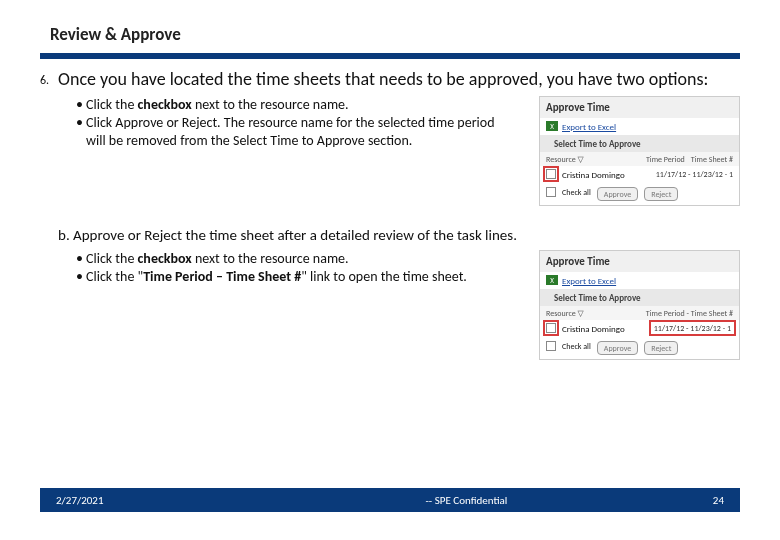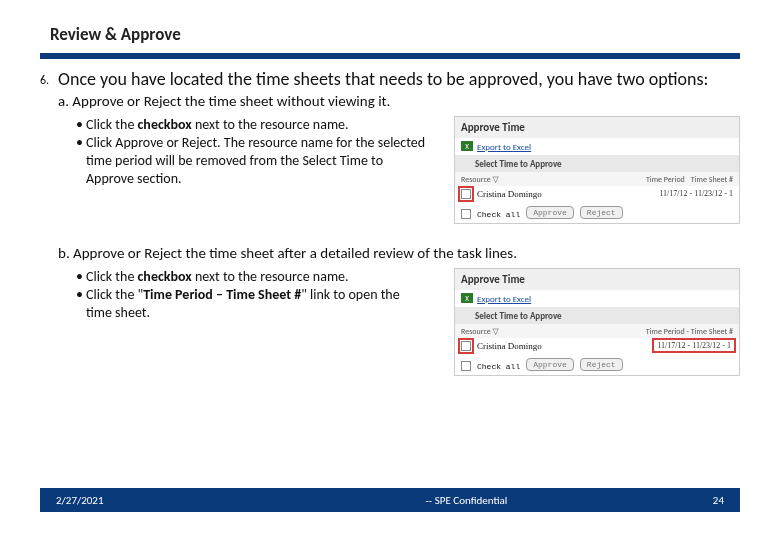--- a/index.html
+++ b/index.html
@@ -84,64 +84,62 @@
     line-height: 1.3;
     flex: 1;
   }
   .bullets li { list-style: none; position: relative; padding-left: 10px; }
   .bullets li::before { content: "•"; position: absolute; left: 0; }
   .b { font-weight: bold; }
   .shot {
     border: 1px solid #ccc;
     background: #fff;
     font-size: 9px;
-    width: 286px;
+    width: 201px;
   }
   .shot-hdr {
     background: #f0f0f0;
     padding: 4px 6px;
     font-weight: bold;
     font-size: 11px;
     color: #333;
   }
   .shot-row {
     padding: 3px 6px;
     display: flex;
     align-items: center;
     gap: 4px;
   }
   .shot-subhdr {
     background: #e8e8e8;
-    padding: 3px 20px;
+    padding: 3px 14px;
     font-weight: bold;
     color: #444;
   }
   .shot-cols {
     background: #f5f5f5;
     padding: 2px 6px;
     display: flex;
     color: #555;
     font-size: 8px;
   }
   .shot-cols span:first-child { flex: 1; }
   .shot-data {
     padding: 3px 6px;
     display: flex;
     align-items: center;
     gap: 6px;
-    font-family: Liberation Serif, serif;
   }
   .shot-data .nm { flex: 1; font-size: 9px; }
   .shot-data .tp { font-size: 8px; color: #333; }
   .shot-foot {
     padding: 4px 6px;
     display: flex;
-    align-items: flex-end;
+    align-items: flex-start;
     gap: 6px;
-    font-family: Liberation Mono, monospace;
   }
   .cb { width: 10px; height: 10px; border: 1px solid #888; display:inline-block; }
   .cb.hl { outline: 2px solid #d73c3c; outline-offset: 1px; }
   .xl-icon {
     width: 12px; height: 10px;
     background: #2a7a2a;
     color: #fff;
     font-size: 7px;
     display: inline-flex;
     align-items: center;
@@ -184,21 +182,20 @@
   <div class="title">Review &amp; Approve</div>
 </div>
 <div class="rule"></div>
 
 <div class="content">
   <div class="num-row">
     <div class="num">6.</div>
     <div class="lead">Once you have located the time sheets that needs to be approved, you have two options:</div>
   </div>
 
-  <div class="sub">a.  Approve or Reject the time sheet without viewing it.</div>
 
   <div class="row-with-img">
     <ul class="bullets">
       <li>
         <span>Click the </span><span class="b">checkbox</span><span> next to the resource name.</span>
       </li>
       <li>Click Approve or Reject. The resource name for the selected time period will be removed from the Select Time to Approve section.</li>
     </ul>
 
     <div class="shot">

